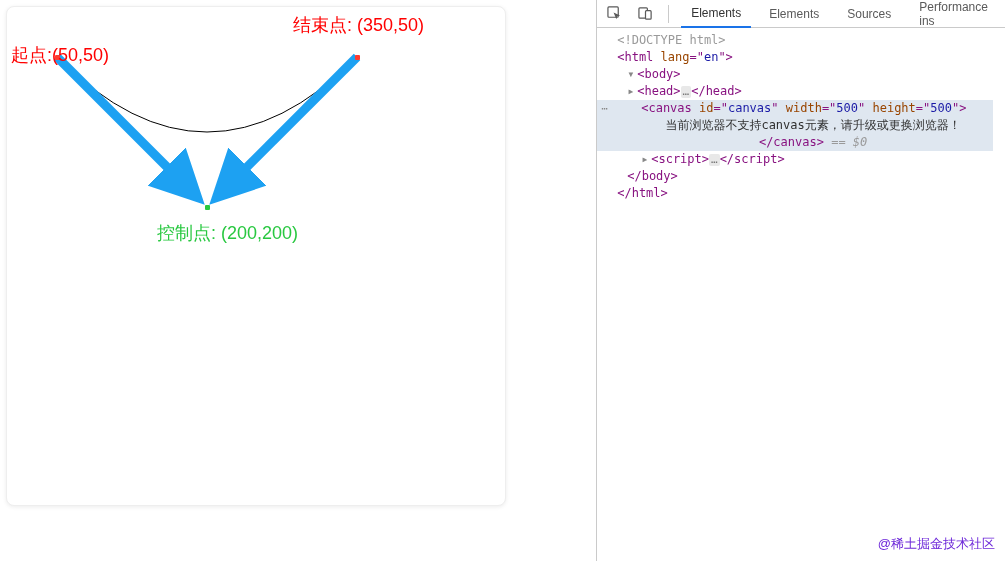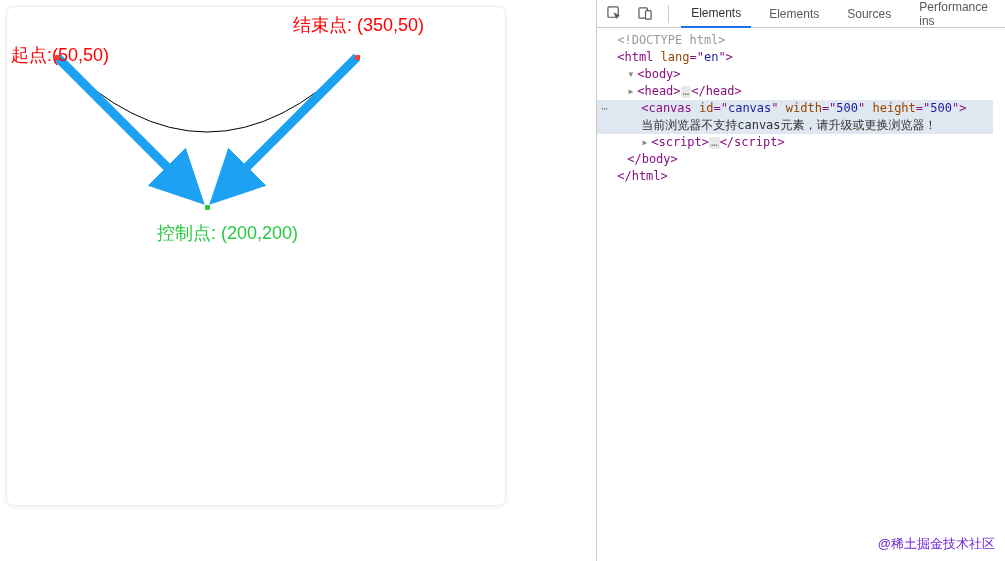--- a/index.html
+++ b/index.html
@@ -66,21 +66,21 @@
     .dt-tab.active { color: #333; border-bottom: 2px solid #1a73e8; margin-bottom: -1px; }
     .dt-tab.last { border-right: none; }
     .source {
       padding: 4px 12px 0 0;
       font-size: 12px;
       line-height: 17px;
       color: #222;
     }
     .src-line { white-space: pre; padding: 0 8px 0 20px; }
     .sel-line { background: #dfe7f0; }
-    .sel-inner { padding-left: 20px; }
+    .sel-inner { padding-left: 20px; text-align: center; }
     .sel-primary { position: relative; }
     .sel-primary::before {
       content: "⋯";
       position: absolute;
       left: 4px;
       color: #888;
       font-size: 11px;
       letter-spacing: -1px;
     }
     .tri { color: #888; display: inline-block; width: 10px; }
@@ -166,20 +166,21 @@
     </div>
 
     <div class="source">
       <div class="src-line"><span class="t-doctype">&lt;!DOCTYPE html&gt;</span></div>
       <div class="src-line"><span class="t-tag">&lt;html </span><span class="t-attr">lang</span><span class="t-tag">="</span><span class="t-val">en</span><span class="t-tag">"&gt;</span></div>
       <div class="src-line ind1"><span class="tri">▾</span><span class="t-tag">&lt;body&gt;</span></div>
       <div class="src-line ind1"><span class="tri">▸</span><span class="t-tag">&lt;head&gt;</span><span class="ellip-box">…</span><span class="t-tag">&lt;/head&gt;</span></div>
       <div class="sel-line">
         <div class="src-line ind2 sel-primary"><span class="t-tag">&lt;<span>canvas</span> </span><span class="t-attr">id</span><span class="t-tag">="</span><span class="t-val">canvas</span><span class="t-tag">" </span><span class="t-attr">width</span><span class="t-tag">="</span><span class="t-val">500</span><span class="t-tag">" </span><span class="t-attr">height</span><span class="t-tag">="</span><span class="t-val">500</span><span class="t-tag">"&gt;</span></div>
         <div class="src-line ind2 sel-inner"><span class="t-text">当前浏览器不支持canvas元素，请升级或更换浏览器！</span></div>
+        <div class="src-line ind2 sel-inner"><span class="t-tag">&lt;/canvas&gt;</span><span class="t-dim"> == $0</span></div>
       </div>
       <div class="src-line ind2"><span class="tri">▸</span><span class="t-tag">&lt;script&gt;</span><span class="ellip-box">…</span><span class="t-tag">&lt;/script&gt;</span></div>
       <div class="src-line ind1"><span class="t-tag">&lt;/body&gt;</span></div>
       <div class="src-line"><span class="t-tag">&lt;/html&gt;</span></div>
     </div>
   </div>
 </div>
 
 <div class="watermark">@稀土掘金技术社区</div>
 

